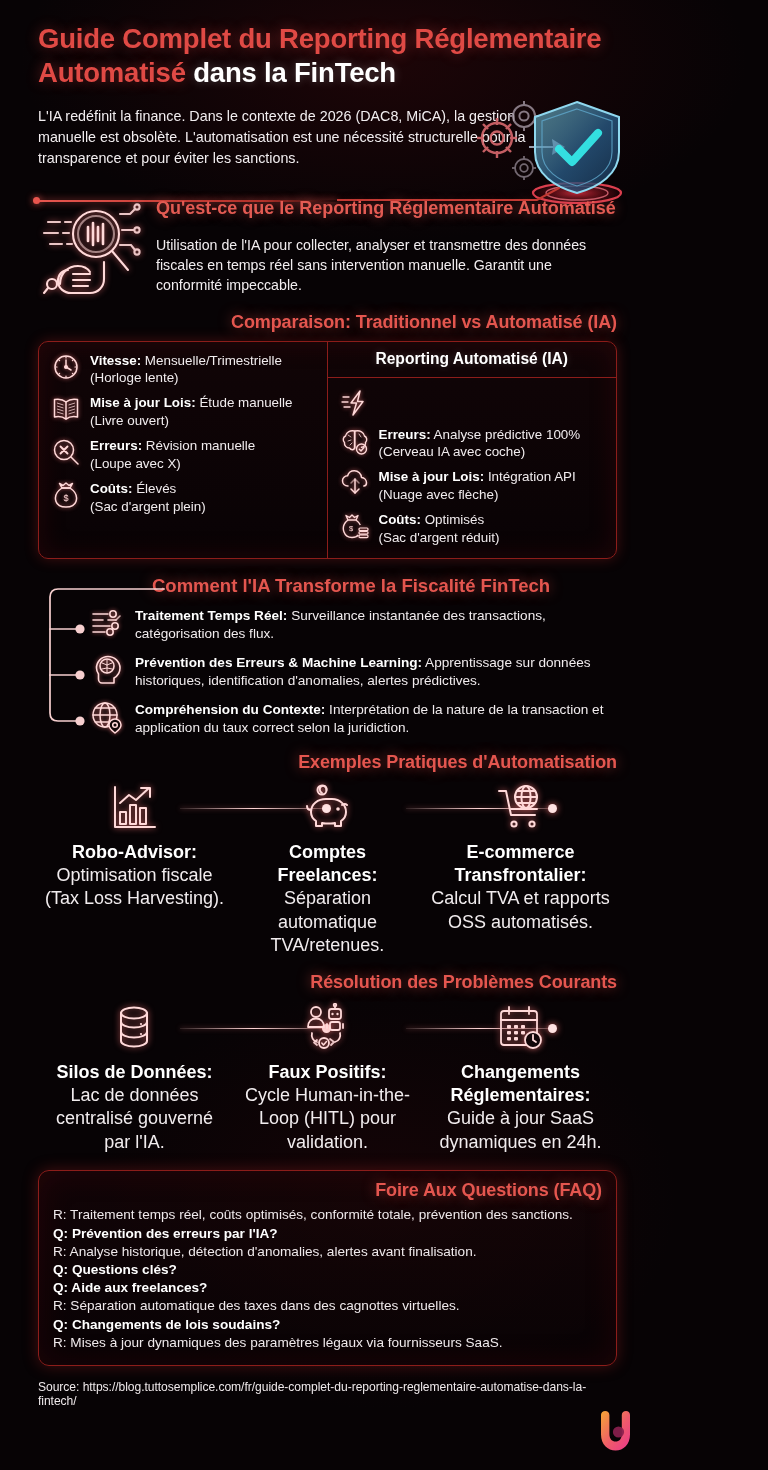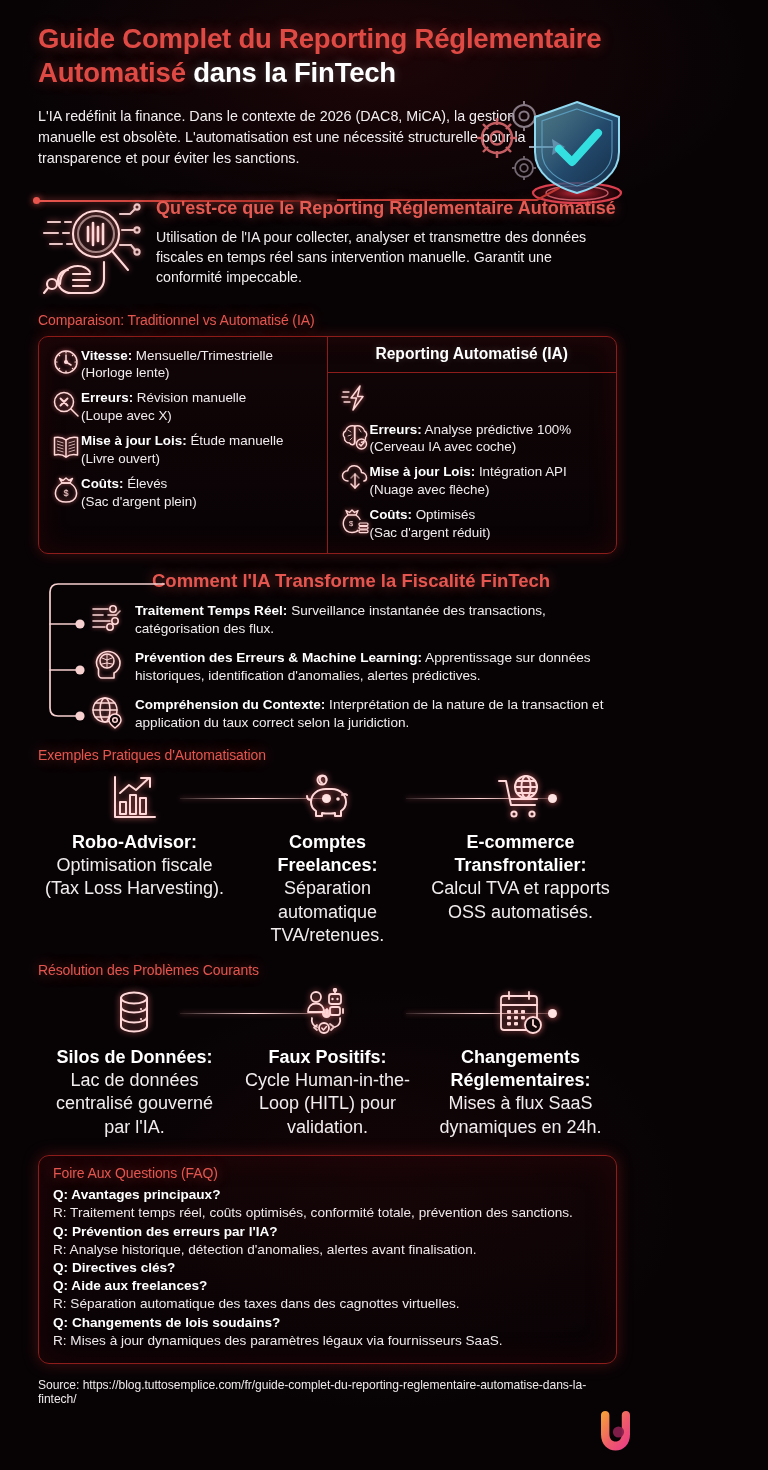--- a/index.html
+++ b/index.html
@@ -73,27 +73,27 @@
 
   
   .whatis { position: relative; margin-top: 26px; padding: 0 38px 0 38px; display: flex; gap: 14px; }
   .whatis-icon { width: 104px; min-width: 104px; padding-top: 4px; }
   .whatis-body { flex: 1; padding-top: 2px; }
   .whatis-h {
     font-size: 18px; font-weight: bold; color: #e35b53;
     text-shadow: 0 0 12px rgba(227,91,83,0.55);
     line-height: 1.2;
   }
-  .whatis-p { margin-top: 8px; font-size: 14.2px; line-height: 1.42; color: #f2eef0; }
+  .whatis-p { margin-top: 16px; font-size: 14.2px; line-height: 1.42; color: #f2eef0; }
 
   
   .sec-h {
-    text-align: left;
-    font-size: 14px;
-    font-weight: normal;
+    text-align: right;
+    font-size: 18px;
+    font-weight: bold;
     color: #e4564f;
     text-shadow: 0 0 13px rgba(228,86,79,0.6);
     letter-spacing: -0.1px;
   }
 
   
   .cmp-wrap { margin: 12px 38px 0 38px; }
   .cmp {
     display: flex;
     border: 1.4px solid #8c1d1a;
@@ -107,21 +107,21 @@
   .cmp-head {
     text-align: center;
     font-size: 15.6px;
     font-weight: bold;
     color: #ffffff;
     padding: 8px 4px 9px 4px;
     border-bottom: 1.4px solid #8c1d1a;
     text-shadow: 0 0 8px rgba(255,255,255,0.2);
   }
   .cmp-rows { padding: 9px 8px 10px 12px; }
-  .cmp-row { display: flex; align-items: flex-start; margin-bottom: 7px; }
+  .cmp-row { display: flex; gap: 9px; align-items: flex-start; margin-bottom: 7px; }
   .cmp-row:last-child { margin-bottom: 2px; }
   .cmp-ico { width: 30px; min-width: 30px; height: 30px; margin-top: 1px; }
   .cmp-txt { font-size: 13.4px; line-height: 1.30; color: #f1ecee; padding-top: 1px; }
   .cmp-txt b { color: #ffffff; }
 
   
   .howai { position: relative; margin: 16px 38px 0 38px; }
   .howai-head { display: flex; align-items: center; gap: 0; padding-left: 8px; }
   .howai-brkt { position: absolute; left: 6px; top: 10px; width: 150px; height: 150px; }
   .howai-title {
@@ -321,47 +321,47 @@
                     <path d="M22.4 7.6 L21.4 8.6"></path>
                     <path d="M8.6 21.4 L7.6 22.4"></path>
                   </g>
               </svg>
             </span>
             <span class="cmp-txt"><b>Vitesse:</b><span> Mensuelle/Trimestrielle</span><br><span>(Horloge lente)</span></span>
           </div>
 
           <div class="cmp-row">
             <span class="cmp-ico neon-s">
-              <svg viewBox="0 0 30 30" fill="none" stroke="#ffd9d9" stroke-width="1.5" stroke-linecap="round">
-                <circle cx="13" cy="13" r="9.5"></circle>
-                  <line x1="20" y1="20" x2="27" y2="27"></line>
-                <path d="M9.5 9.5 L16.5 16.5 M16.5 9.5 L9.5 16.5" stroke-width="1.9"></path>
-              </svg>
-            </span>
-            <span class="cmp-txt"><b>Erreurs:</b><span> Révision manuelle</span><br><span>(Loupe avec X)</span></span>
-          </div>
-
-          <div class="cmp-row">
-            <span class="cmp-ico neon-s">
               <svg viewBox="0 0 30 30" fill="none" stroke="#ffd9d9" stroke-width="1.5" stroke-linejoin="round">
                 <path d="M15 8 C12 5.5 7 5 3.5 5.6 V23 C7 22.3 12 22.8 15 25.2 C18 22.8 23 22.3 26.5 23 V5.6 C23 5 18 5.5 15 8 Z"></path>
                 <path d="M15 8 V25"></path>
                 <g stroke-width="0.9" opacity=".85">
                   <path d="M6 9 L12.5 11"></path>
                     <path d="M6 12 L12.5 14"></path>
                     <path d="M6 15 L12.5 17"></path>
                     <path d="M6 18 L12.5 20"></path>
                   <path d="M24 9 L17.5 11"></path>
                     <path d="M24 12 L17.5 14"></path>
                     <path d="M24 15 L17.5 17"></path>
                     <path d="M24 18 L17.5 20"></path>
                 </g>
               </svg>
             </span>
             <span class="cmp-txt"><b>Mise à jour Lois:</b><span> Étude manuelle</span><br><span>(Livre ouvert)</span></span>
+          </div>
+
+          <div class="cmp-row">
+            <span class="cmp-ico neon-s">
+              <svg viewBox="0 0 30 30" fill="none" stroke="#ffd9d9" stroke-width="1.5" stroke-linecap="round">
+                <circle cx="13" cy="13" r="9.5"></circle>
+                  <line x1="20" y1="20" x2="27" y2="27"></line>
+                <path d="M9.5 9.5 L16.5 16.5 M16.5 9.5 L9.5 16.5" stroke-width="1.9"></path>
+              </svg>
+            </span>
+            <span class="cmp-txt"><b>Erreurs:</b><span> Révision manuelle</span><br><span>(Loupe avec X)</span></span>
           </div>
 
           <div class="cmp-row">
             <span class="cmp-ico neon-s">
               <svg viewBox="0 0 30 30" fill="none" stroke="#ffd9d9" stroke-width="1.5" stroke-linejoin="round">
                 <path d="M11 8 L8.5 3.5 L12 5.5 L15 3 L18 5.5 L21.5 3.5 L19 8 Z"></path>
                 <path d="M11 8 C5 12 3.5 17 5 21.5 C6.3 25.4 10 27 15 27 C20 27 23.7 25.4 25 21.5 C26.5 17 25 12 19 8 Z"></path>
                 <text x="15" y="21" font-size="9" fill="#ffd9d9" stroke="none" text-anchor="middle" font-family="Liberation Sans, sans-serif">$</text>
               </svg>
             </span>
@@ -629,36 +629,35 @@
             </g>
             <circle cx="38" cy="37" r="8" fill="#120608"></circle>
             <path d="M38 32 V37 L41 39"></path>
           </svg>
         </span>
       </div>
     </div>
     <div class="flow-labels">
       <div class="flow-lbl"><b>Silos de Données:</b><br><span> Lac de données centralisé gouverné par l'IA.</span></div>
       <div class="flow-lbl"><b>Faux Positifs:</b><br><span> Cycle Human-in-the-Loop (HITL) pour validation.</span></div>
-      <div class="flow-lbl"><b>Changements Réglementaires:</b><span> Mises à flux SaaS dynamiques en 24h.</span></div>
+      <div class="flow-lbl"><b>Changements Réglementaires:</b><span> Guide à jour SaaS dynamiques en 24h.</span></div>
     </div>
   </div>
 
   <div class="faq">
     <div class="sec-h">Foire Aux Questions (FAQ)</div>
     <div>
-      <div class="faq-q">Q: Avantages principaux?</div>
       <div class="faq-a">R: Traitement temps réel, coûts optimisés, conformité totale, prévention des sanctions.</div>
     </div>
     <div>
       <div class="faq-q">Q: Prévention des erreurs par l'IA?</div>
       <div class="faq-a">R: Analyse historique, détection d'anomalies, alertes avant finalisation.</div>
     </div>
     <div>
-      <div class="faq-q">Q: Directives clés?</div>
+      <div class="faq-q">Q: Questions clés?</div>
     </div>
     <div>
       <div class="faq-q">Q: Aide aux freelances?</div>
       <div class="faq-a">R: Séparation automatique des taxes dans des cagnottes virtuelles.</div>
     </div>
     <div>
       <div class="faq-q">Q: Changements de lois soudains?</div>
       <div class="faq-a">R: Mises à jour dynamiques des paramètres légaux via fournisseurs SaaS.</div>
     </div>
   </div>

